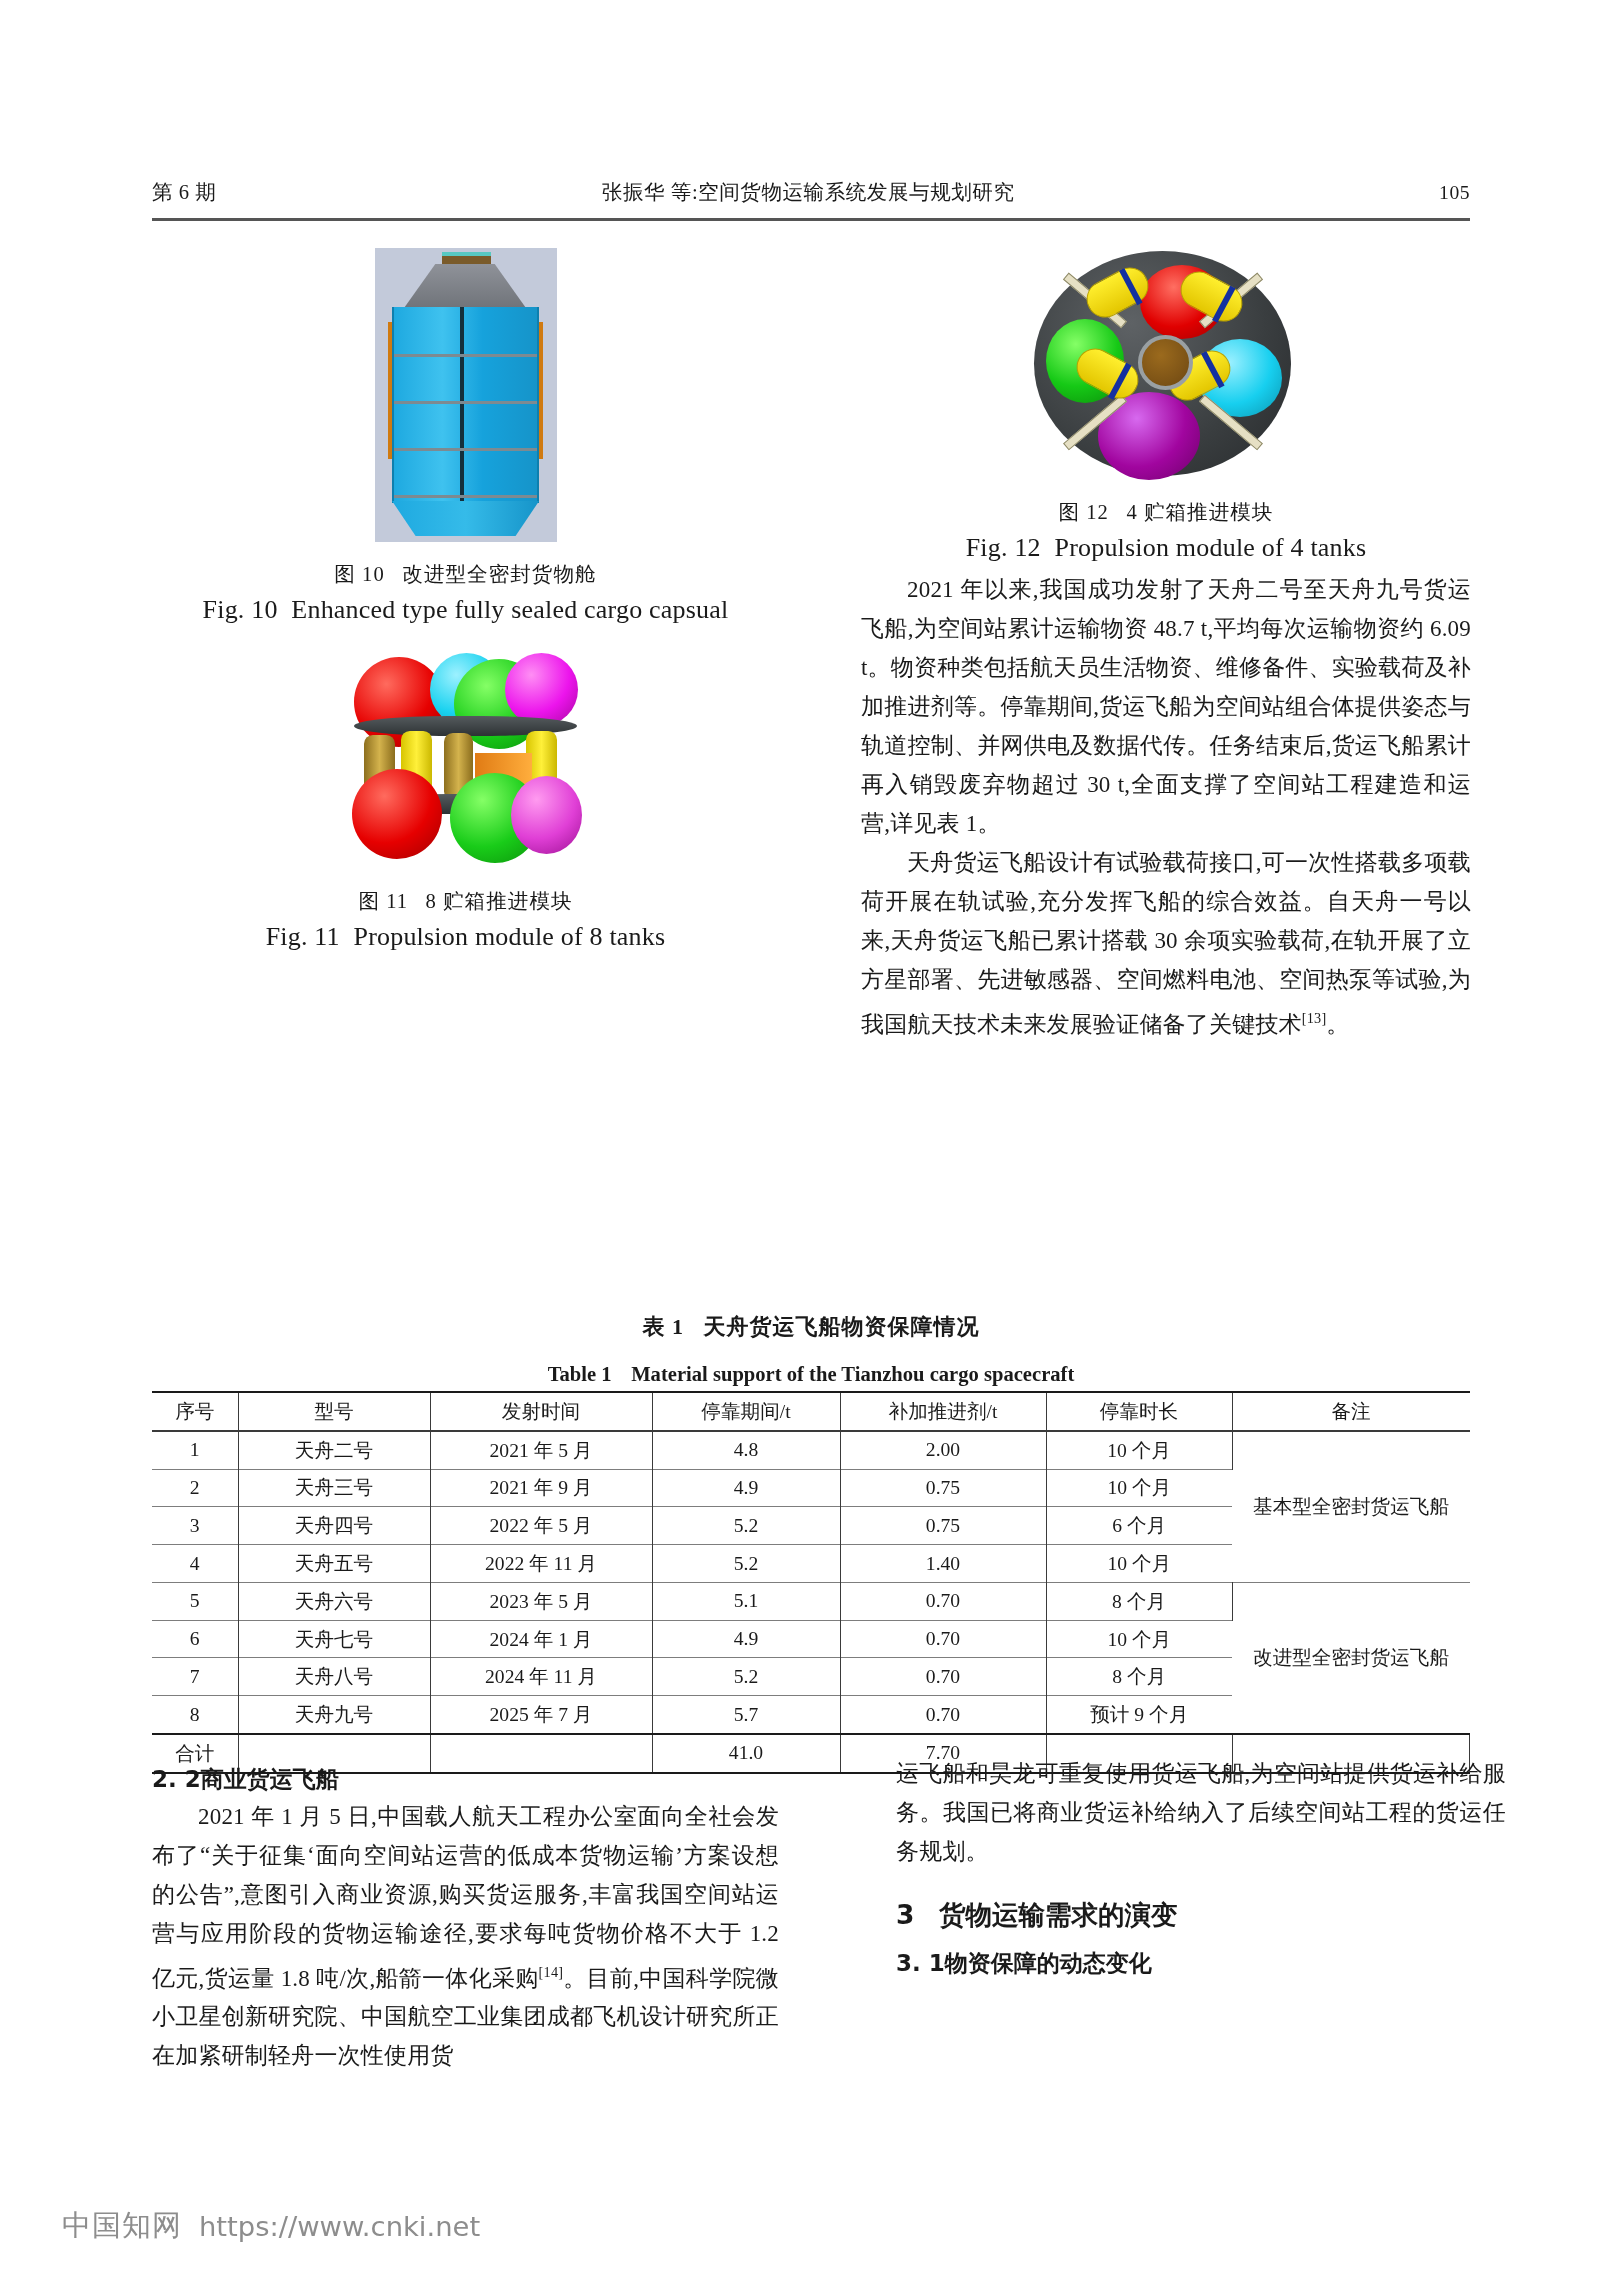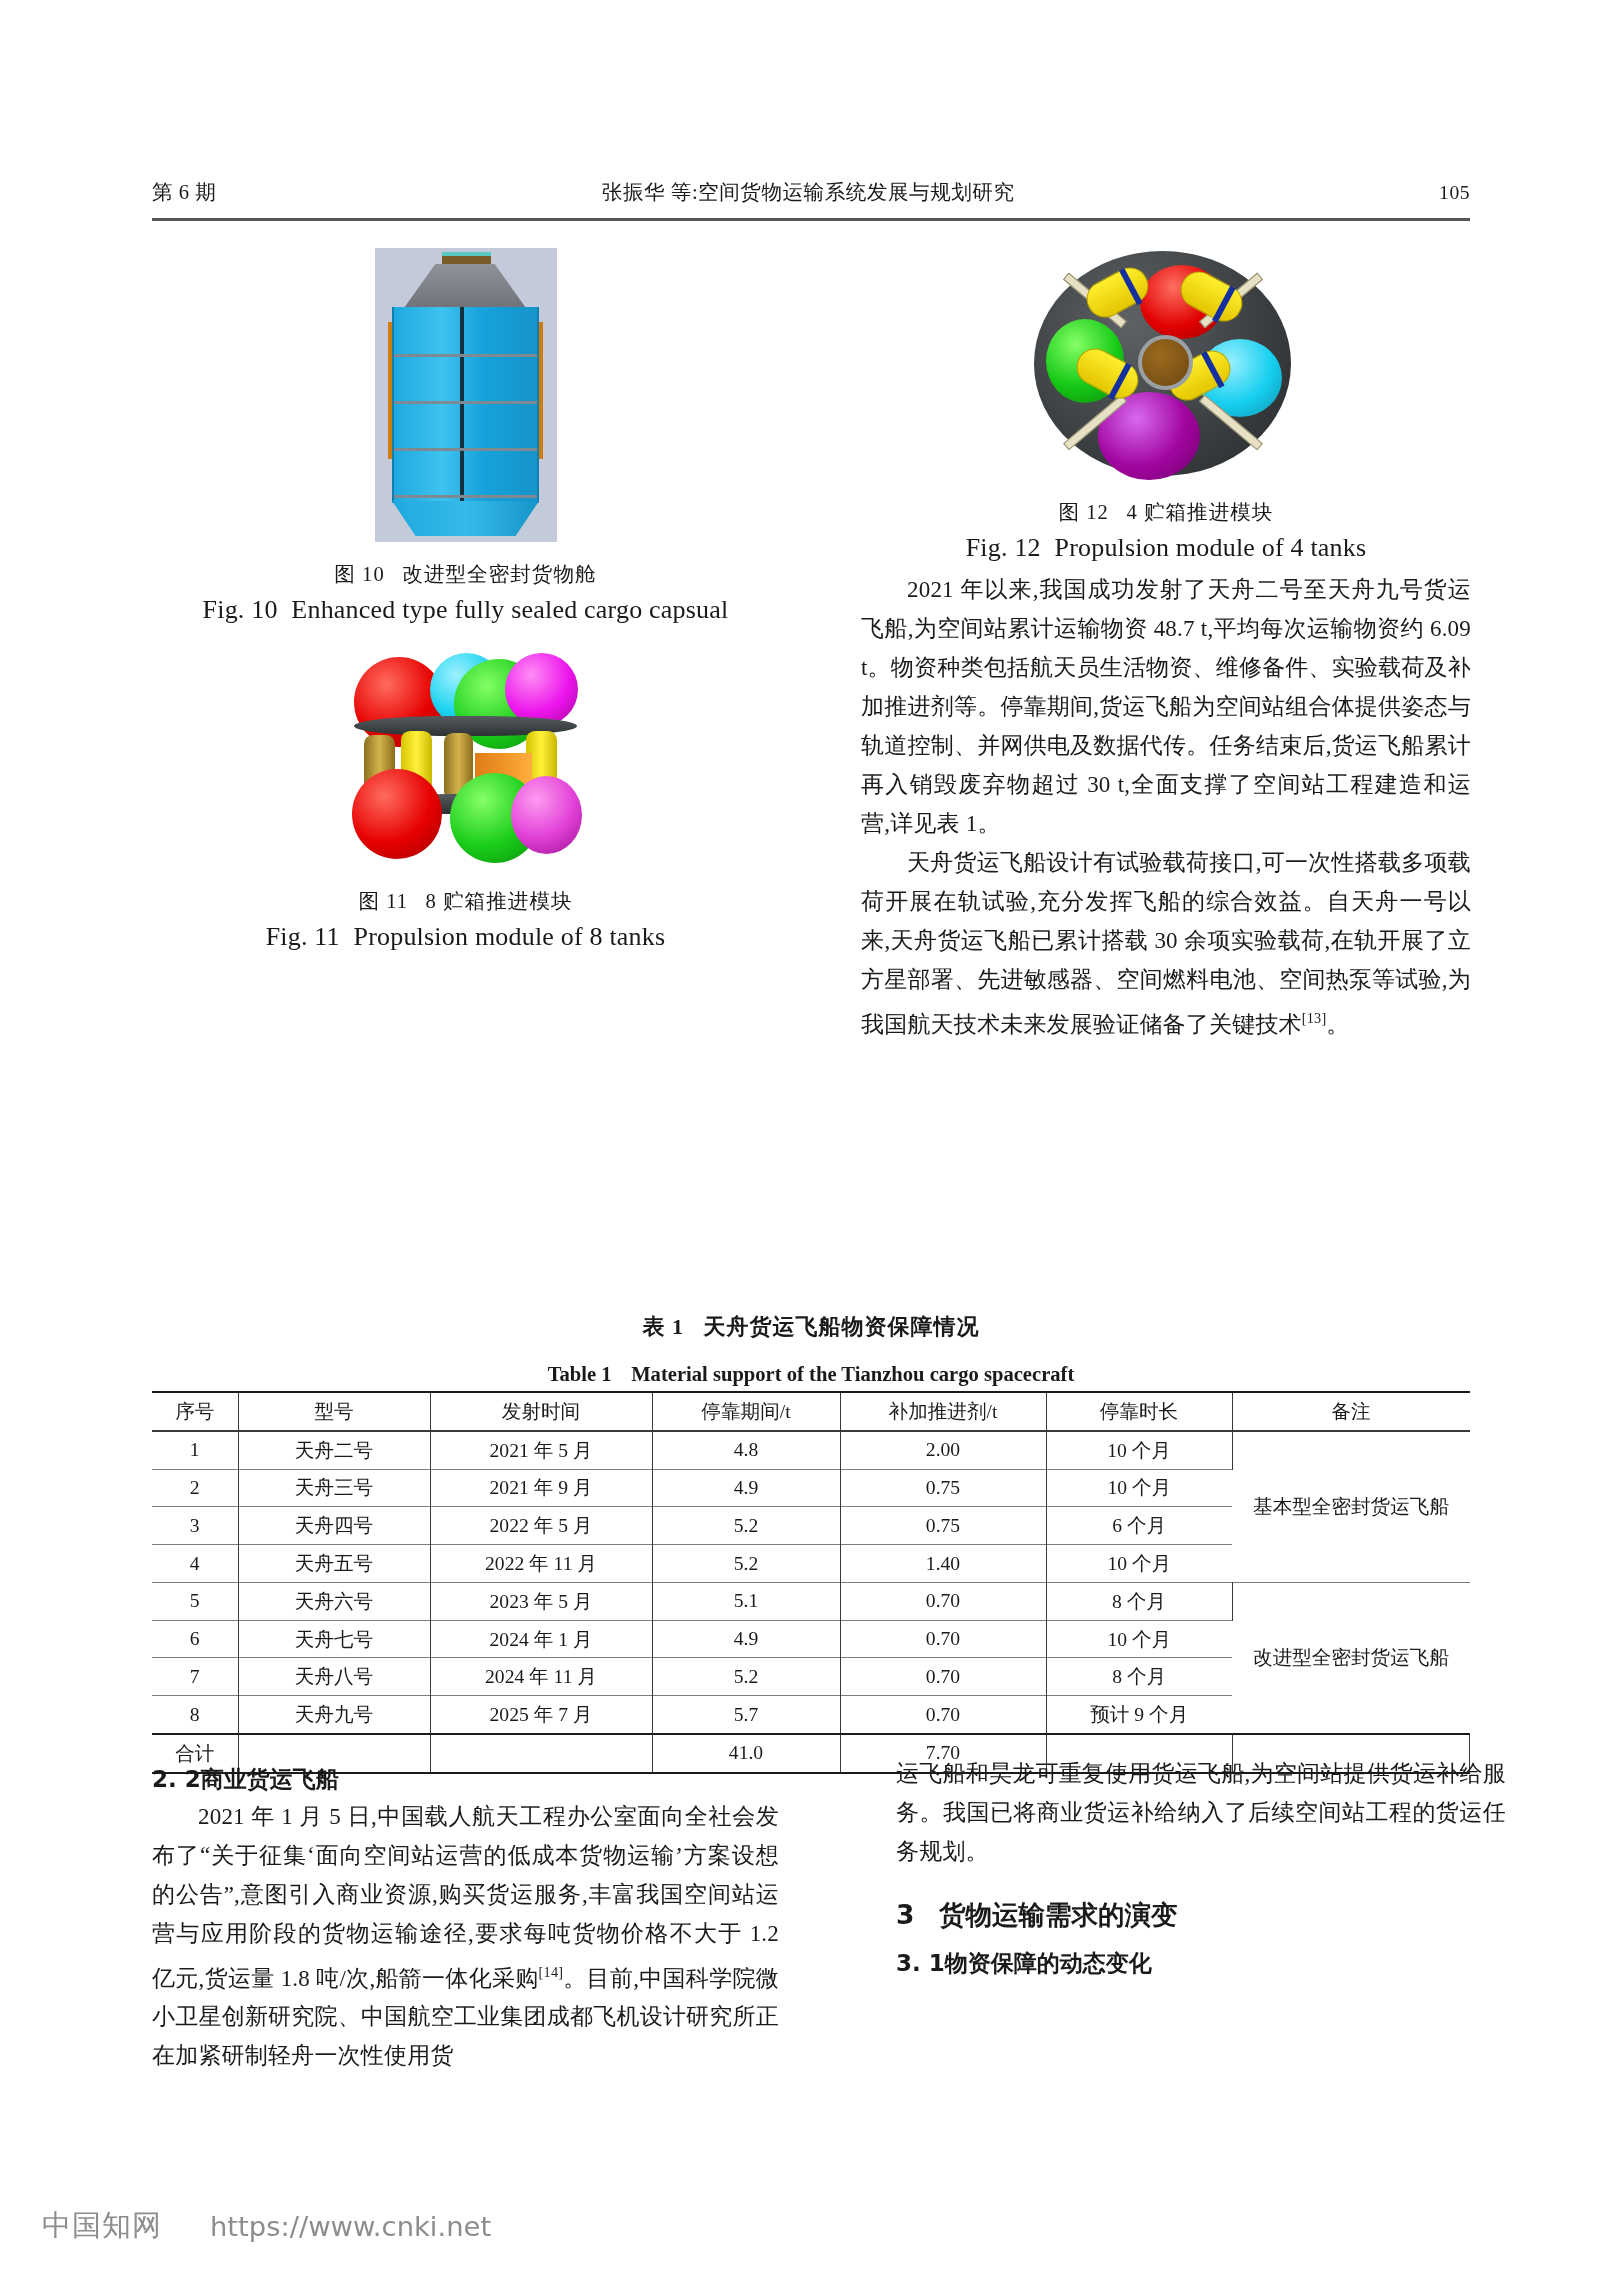--- a/index.html
+++ b/index.html
@@ -158,22 +158,22 @@
   table.data tr > th:last-child { border-right:none; }
   table.data thead th { border-bottom:2.5px solid #3a3a3a; }
   table.data { border-top:2.5px solid #1a1a1a; border-bottom:2.5px solid #1a1a1a; }
   table.data tbody tr { border-bottom:1.5px solid #7d7d7d; }
   table.data tbody tr.lastdata { border-bottom:2.5px solid #1a1a1a; }
   table.data tbody tr.total td { border-right:1.5px solid #3a3a3a; }
   .note-cell { border-left:none !important; }
 
   
   .footer {
-    position:absolute; left:42px; bottom:47px;
-    display:flex; align-items:center; gap:48px;
+    position:absolute; left:62px; bottom:47px;
+    display:flex; align-items:center; gap:17px;
     color:#8d8d8d;
     font-family:"DejaVu Sans","Liberation Sans",sans-serif;
   }
   .footer .brand { font-size:29px; letter-spacing:1px; }
   .footer .url { font-size:27.4px; }
 </style>
 </head>
 <body>
 
 <div class="page">

